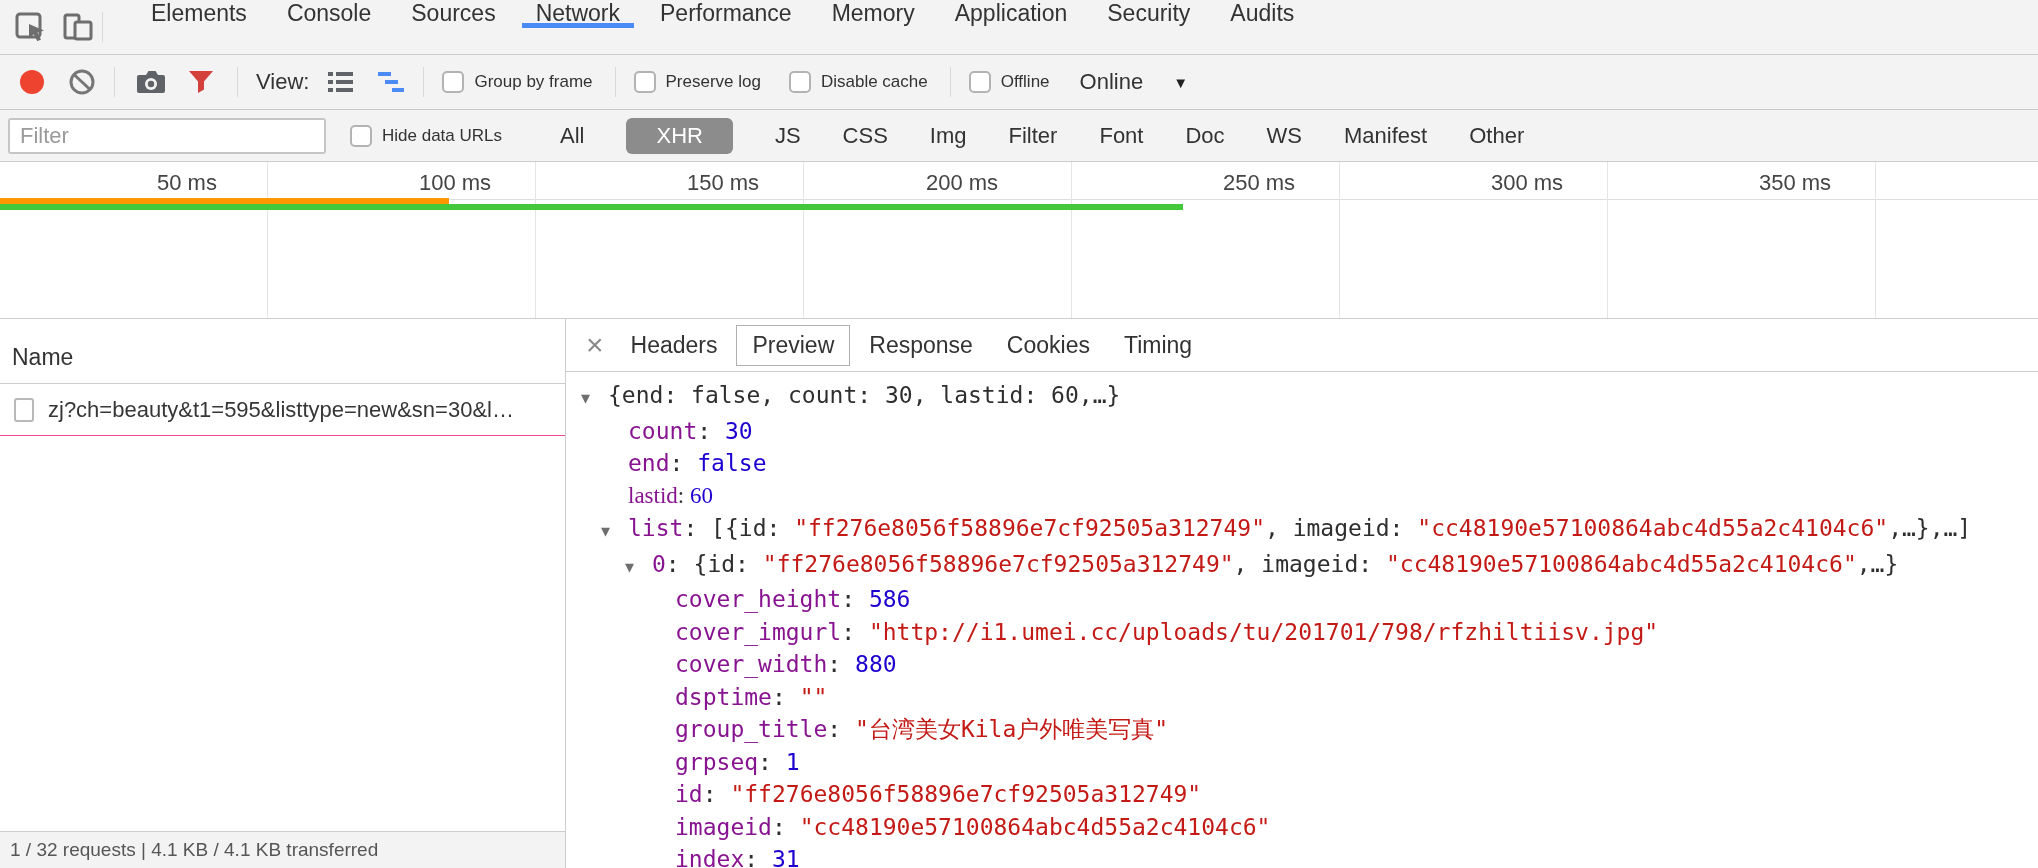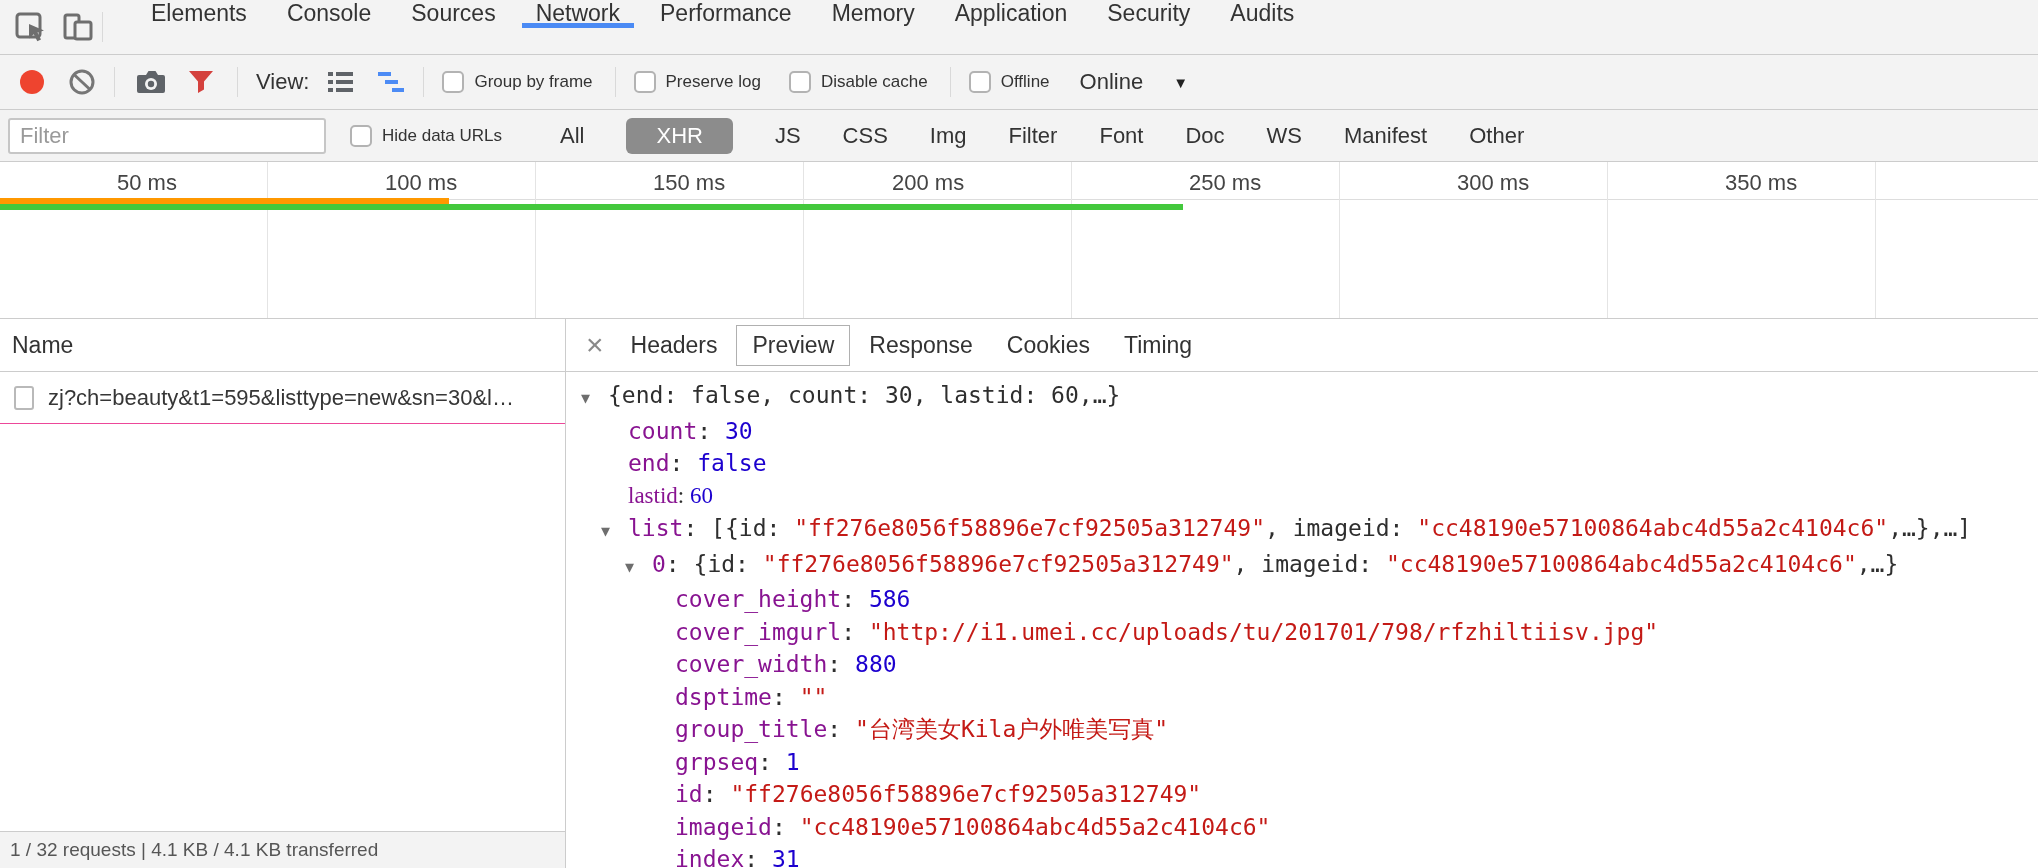--- a/index.html
+++ b/index.html
@@ -25,27 +25,27 @@
   .caret { font-size:15px; color:#222; }
 
   .filterbar { top:110px; height:52px; padding-left:8px; }
   .filter-input { width:318px; height:36px; border:2px solid #c6c6c6; border-radius:3px; font-size:22px; padding:0 10px; color:#333; font-family:inherit; background:#fff; margin-right:24px; flex:none; }
   .filter-input::placeholder { color:#9a9a9a; }
   .ftypes { display:flex; align-items:center; gap:42px; margin-left:36px; }
   .ftype { font-size:22px; color:#333; white-space:nowrap; }
   .ftype.selected { background:#8c8c8c; color:#fff; padding:5px 30px; border-radius:6px; }
 
   .timeline { position:absolute; top:162px; height:157px; left:0; width:100%; background:#fff; border-bottom:1px solid #ccc; overflow:hidden; }
-  .tick { position:absolute; top:8px; width:140px; text-align:left; font-size:22px; color:#444; }
+  .tick { position:absolute; top:8px; width:140px; text-align:center; font-size:22px; color:#444; }
   .gridline { position:absolute; top:0; bottom:0; width:1px; background:#e4e4e4; }
   .tl-header-line { position:absolute; top:37px; left:0; width:100%; height:1px; background:#ddd; }
   .tl-bar { position:absolute; left:0; height:6px; }
 
   .main { position:absolute; top:319px; bottom:0; left:0; width:100%; }
-  .left-panel { position:absolute; left:0; top:0; bottom:0; width:565px; background:#fff; }
+  .left-panel { position:absolute; left:0; top:12px; bottom:0; width:565px; background:#fff; }
   .right-panel { position:absolute; left:565px; top:0; bottom:0; right:0; border-left:1px solid #ccc; background:#fff; }
 
   .name-header { height:53px; border-bottom:1px solid #ccc; display:flex; align-items:center; padding-left:12px; font-size:23px; color:#333; }
   .request-row { height:52px; display:flex; align-items:center; gap:14px; padding-left:14px; border-bottom:1px solid #ec4899; }
   .request-icon { width:20px; height:24px; border:2px solid #b9b9b9; border-radius:3px; background:#fff; flex:none; }
   .request-name { font-size:22px; color:#363636; white-space:nowrap; overflow:hidden; text-overflow:ellipsis; padding-right:6px; }
   .summary-bar { position:absolute; left:0; right:0; bottom:0; height:37px; background:#f3f3f3; border-top:1px solid #ccc; display:flex; align-items:center; padding-left:10px; font-size:19px; color:#565656; white-space:nowrap; }
 
   .dtabs { height:53px; border-bottom:1px solid #ccc; display:flex; align-items:center; padding-left:8px; background:#fff; }
   .close-x { font-size:30px; color:#8a8a8a; padding:0 12px; }

